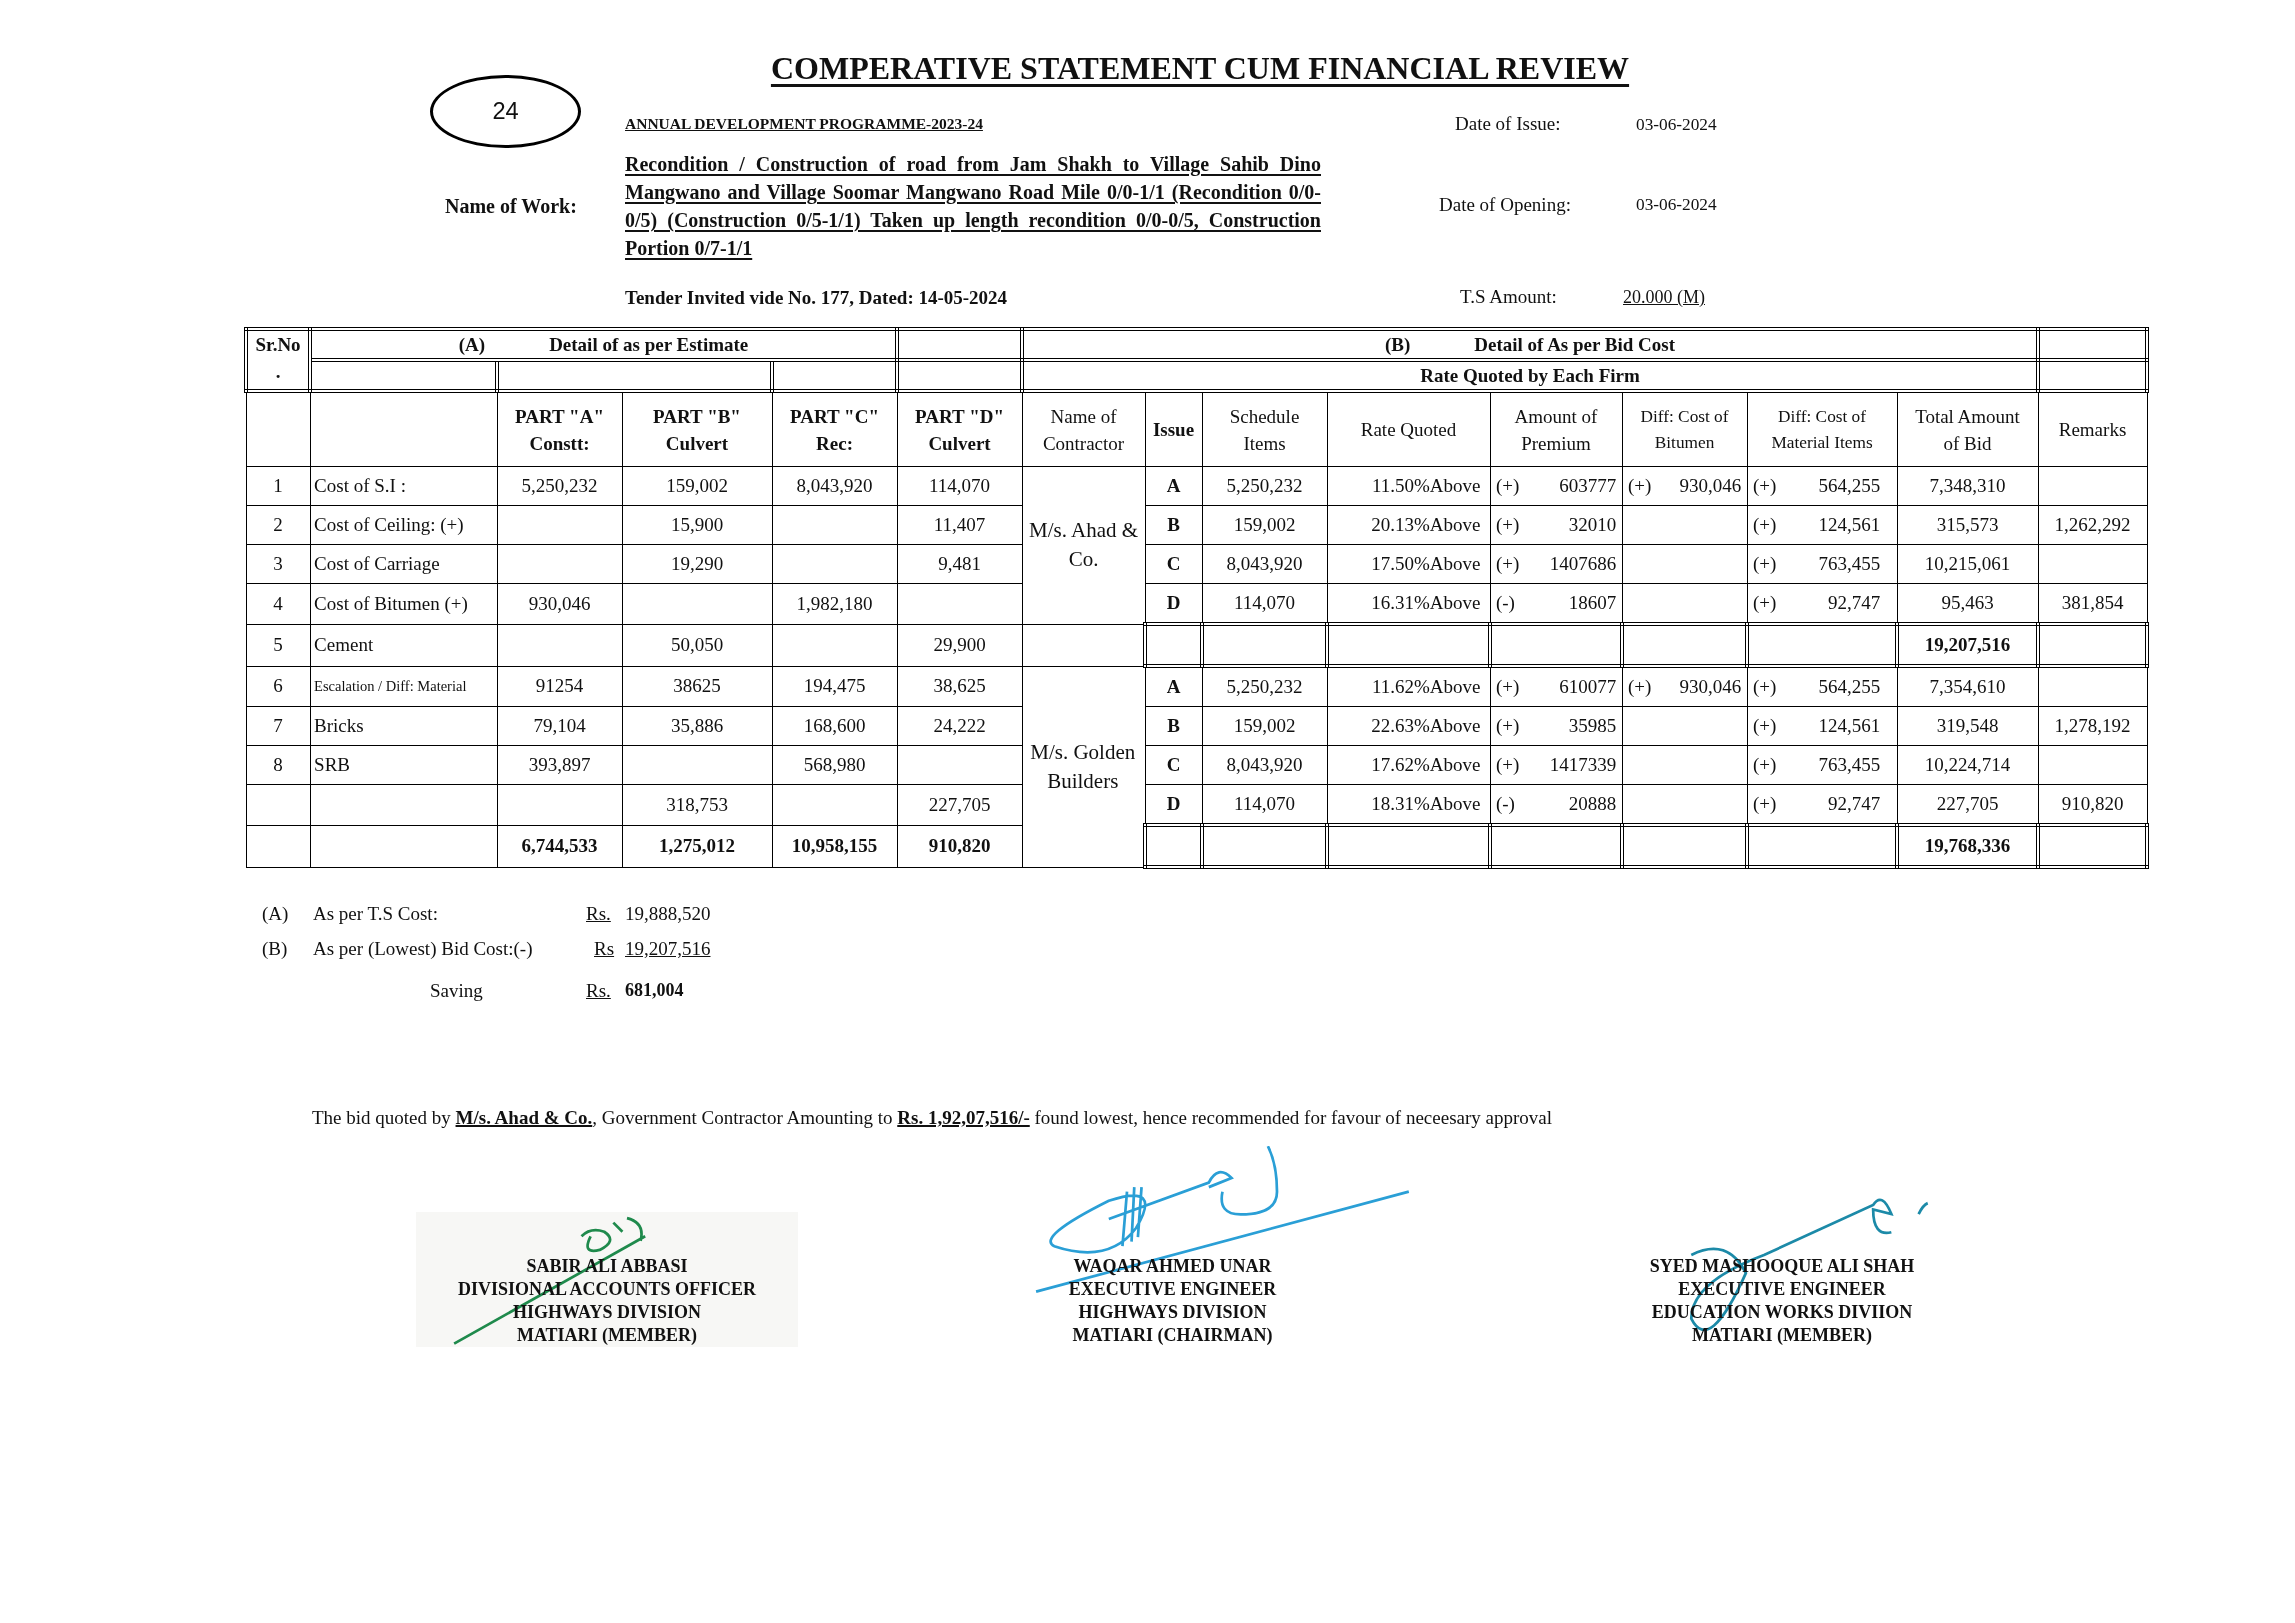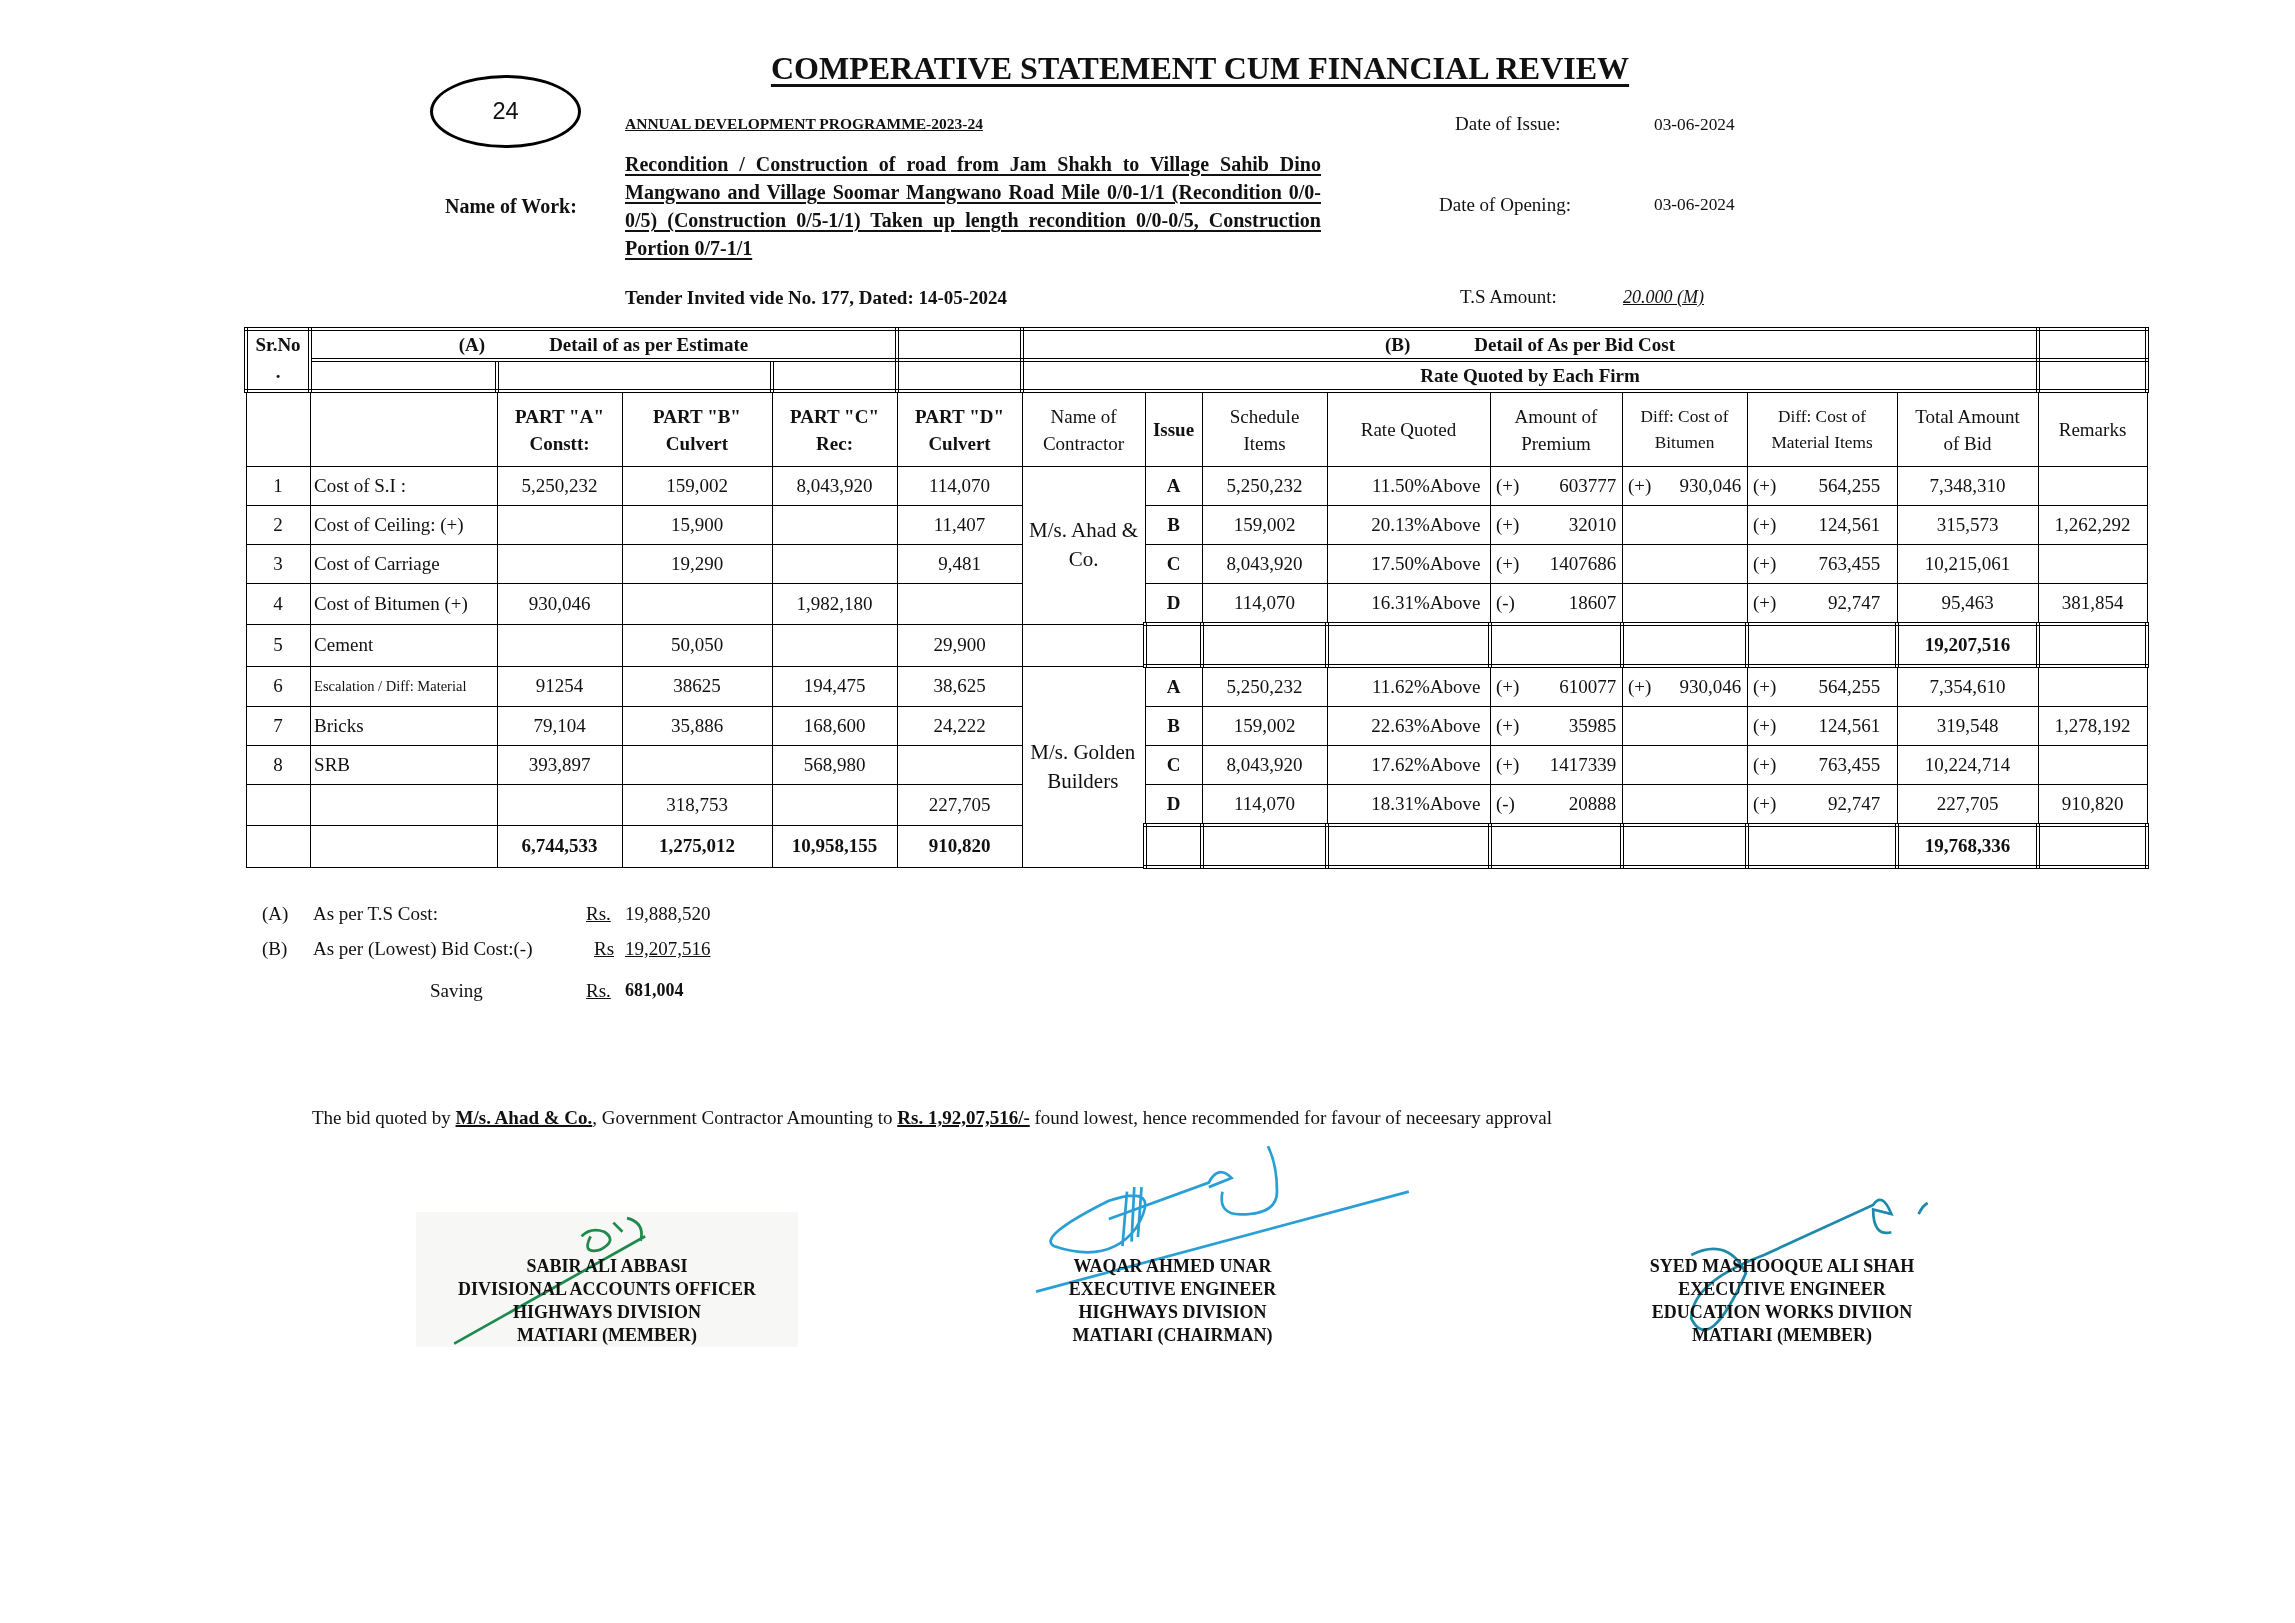--- a/index.html
+++ b/index.html
@@ -6,27 +6,27 @@
   body { width:2296px; height:1624px; position:relative; overflow:hidden;
          font-family:"Liberation Serif", "DejaVu Serif", serif; color:#111; }
   .abs { position:absolute; }
   .title { left:0; width:2400px; top:50px; text-align:center; font-size:32px; font-weight:bold; }
   .title span { text-decoration:underline; text-decoration-thickness:2.7px; text-underline-offset:4.5px; }
   .oval { left:430px; top:75px; width:145px; height:67px; border:3.6px solid #000; border-radius:50%;
           display:flex; align-items:center; justify-content:center;
           font-family:"Liberation Sans", "DejaVu Sans", sans-serif; font-size:23.6px; }
   .adp { left:625px; top:115px; font-size:15.5px; font-weight:bold; text-decoration:underline; }
   .lbl { font-size:19px; }
-  .val { font-size:17.3px;margin-left:18px; }
+  .val { font-size:17.3px; }
   .work-label { left:445px; top:195px; font-size:20px; font-weight:bold; }
   .work-text { left:625px; top:150px; width:696px; font-size:20px; font-weight:bold; line-height:28px;
                text-align:justify; text-align-last:left; }
   .work-text span.u { text-decoration:underline; text-underline-offset:2.7px; text-decoration-thickness:1.8px; }
   .tender { left:625px; top:287px; font-size:19px; font-weight:bold; }
-  .ts-amt { left:1623px; top:287px; font-size:18px; text-decoration:underline;font-style:italic; }
+  .ts-amt { left:1623px; top:287px; font-size:18px; text-decoration:underline; }
 
   table.grid { position:absolute; left:244px; top:327px; border-collapse:collapse; table-layout:fixed; width:1902px; }
   table.grid td { border:1.8px solid #000; padding:0 3.6px; font-size:19px; text-align:center; vertical-align:middle;
                   overflow:hidden; white-space:nowrap; }
   table.grid td.dbl { border:4.5px double #000; }
   table.grid td.hdr { font-weight:bold; font-size:19px; }
   table.grid td.ch { font-size:19px; white-space:normal; line-height:27px; }
   table.grid td.ch.b { font-weight:bold; }
   table.grid td.sm { font-size:17.3px; white-space:normal; line-height:25.5px; }
   table.grid td.item { text-align:left; padding-left:3.6px; }

